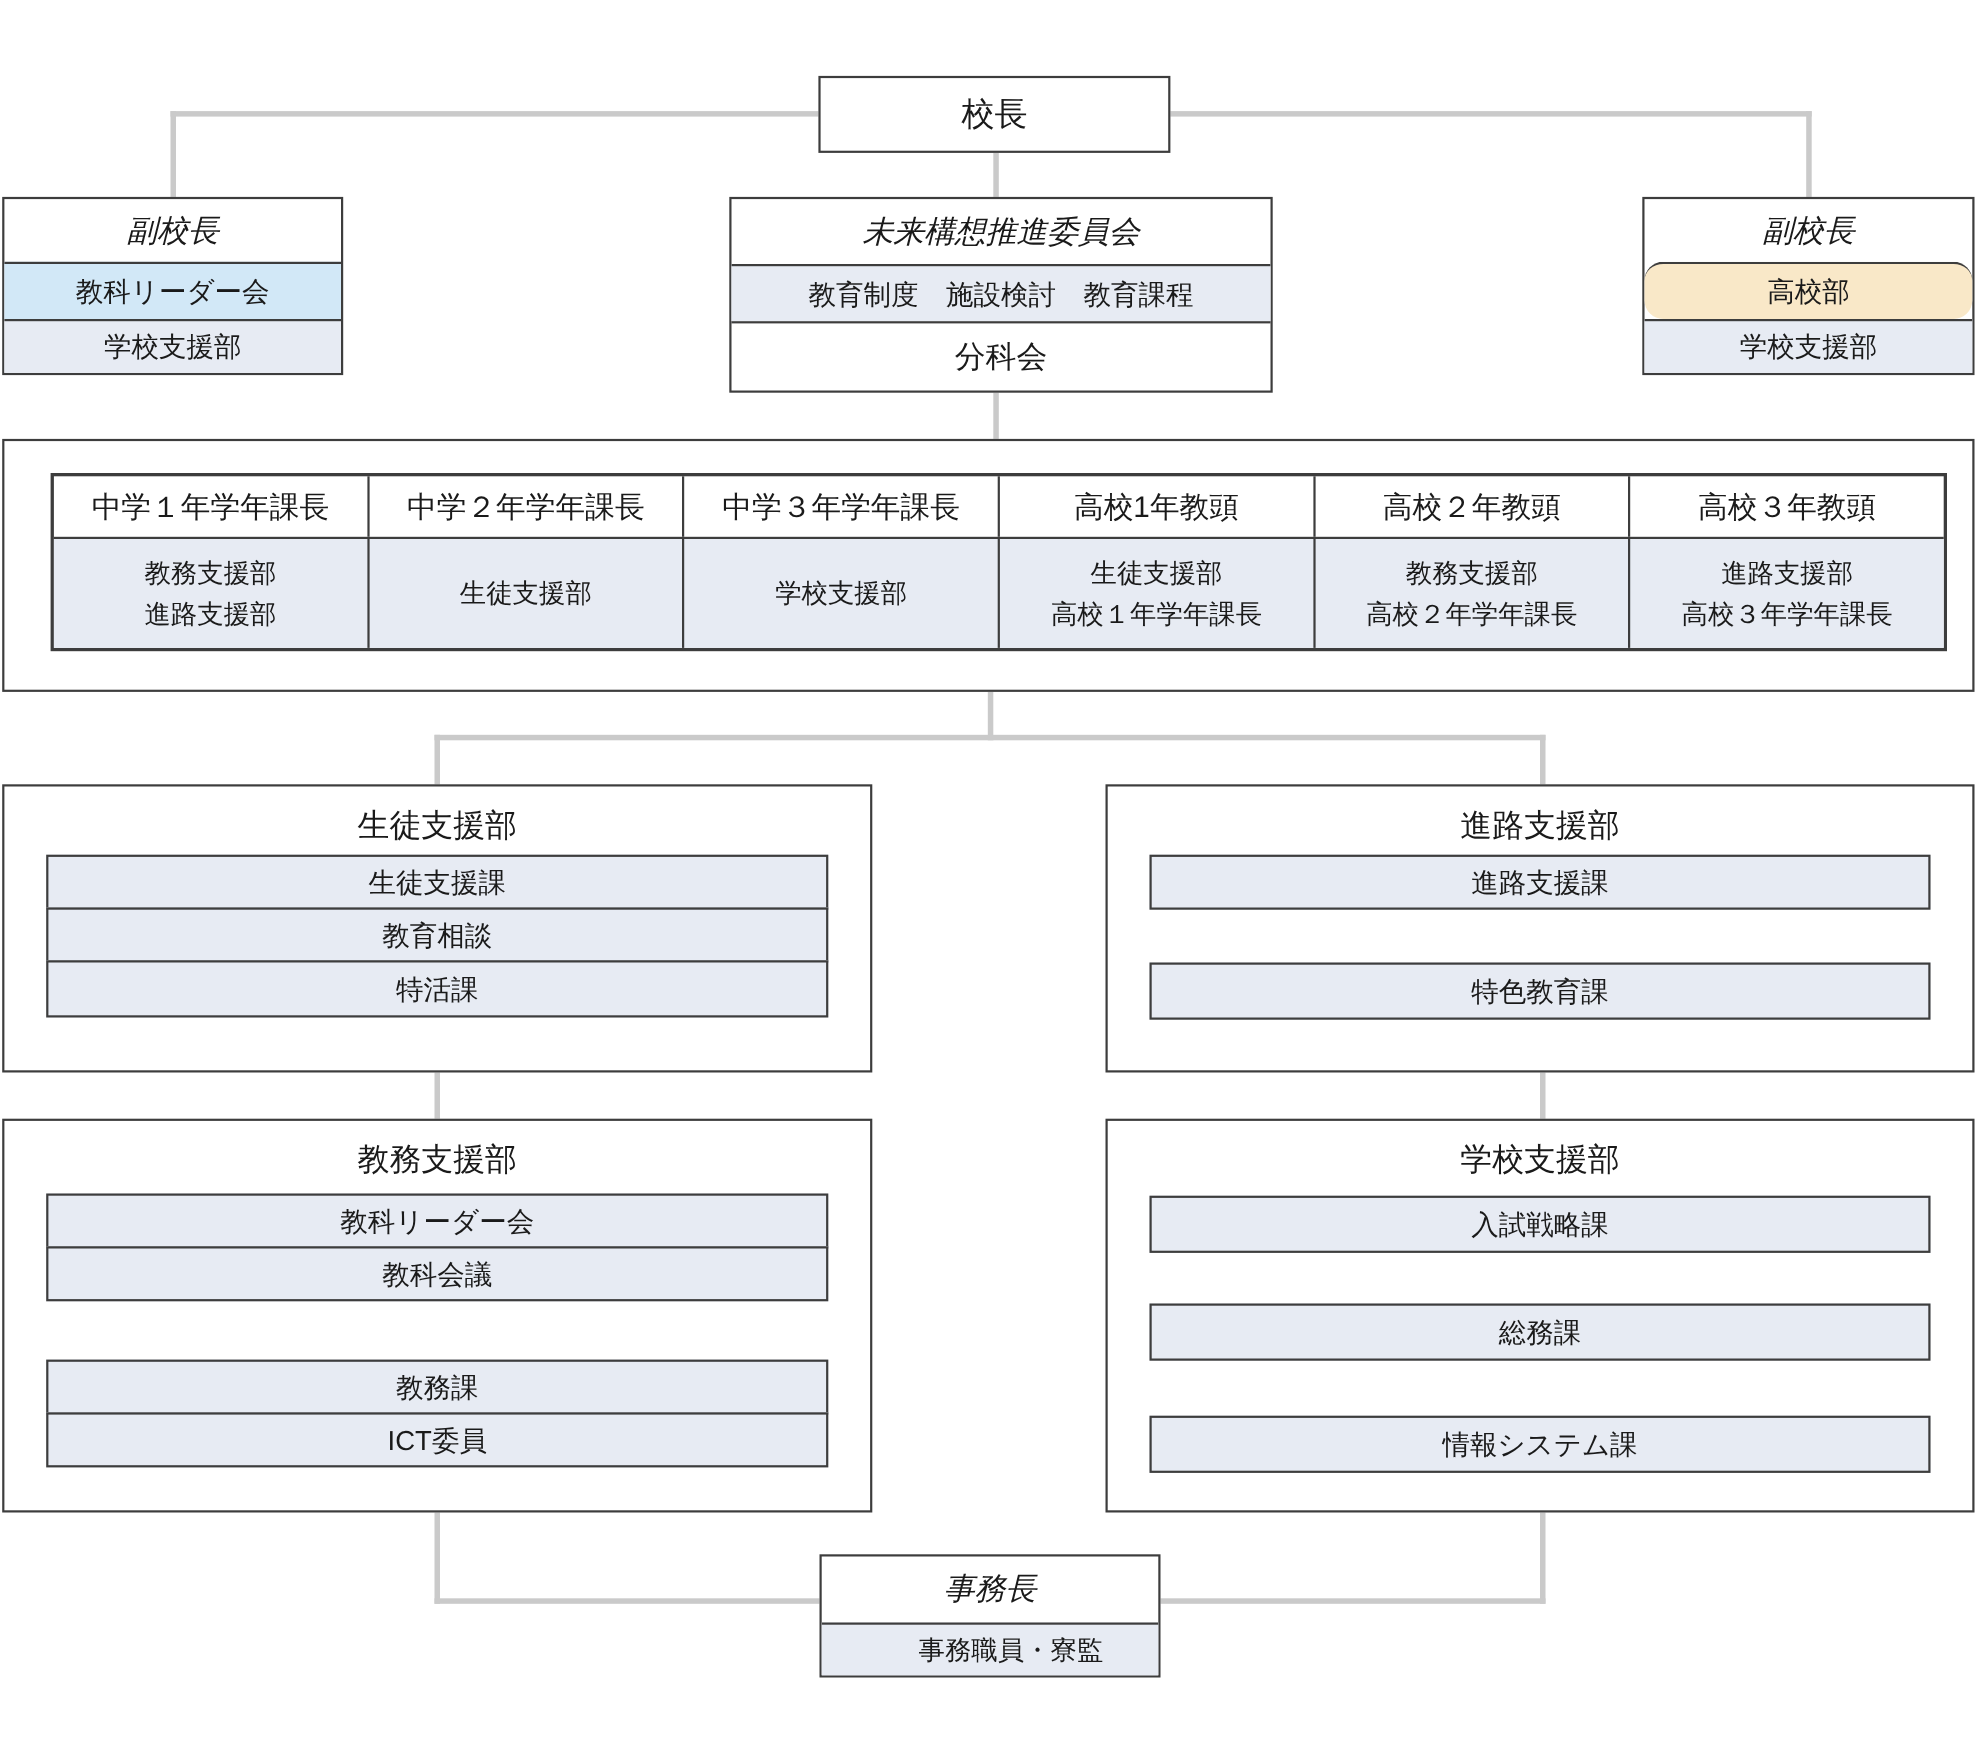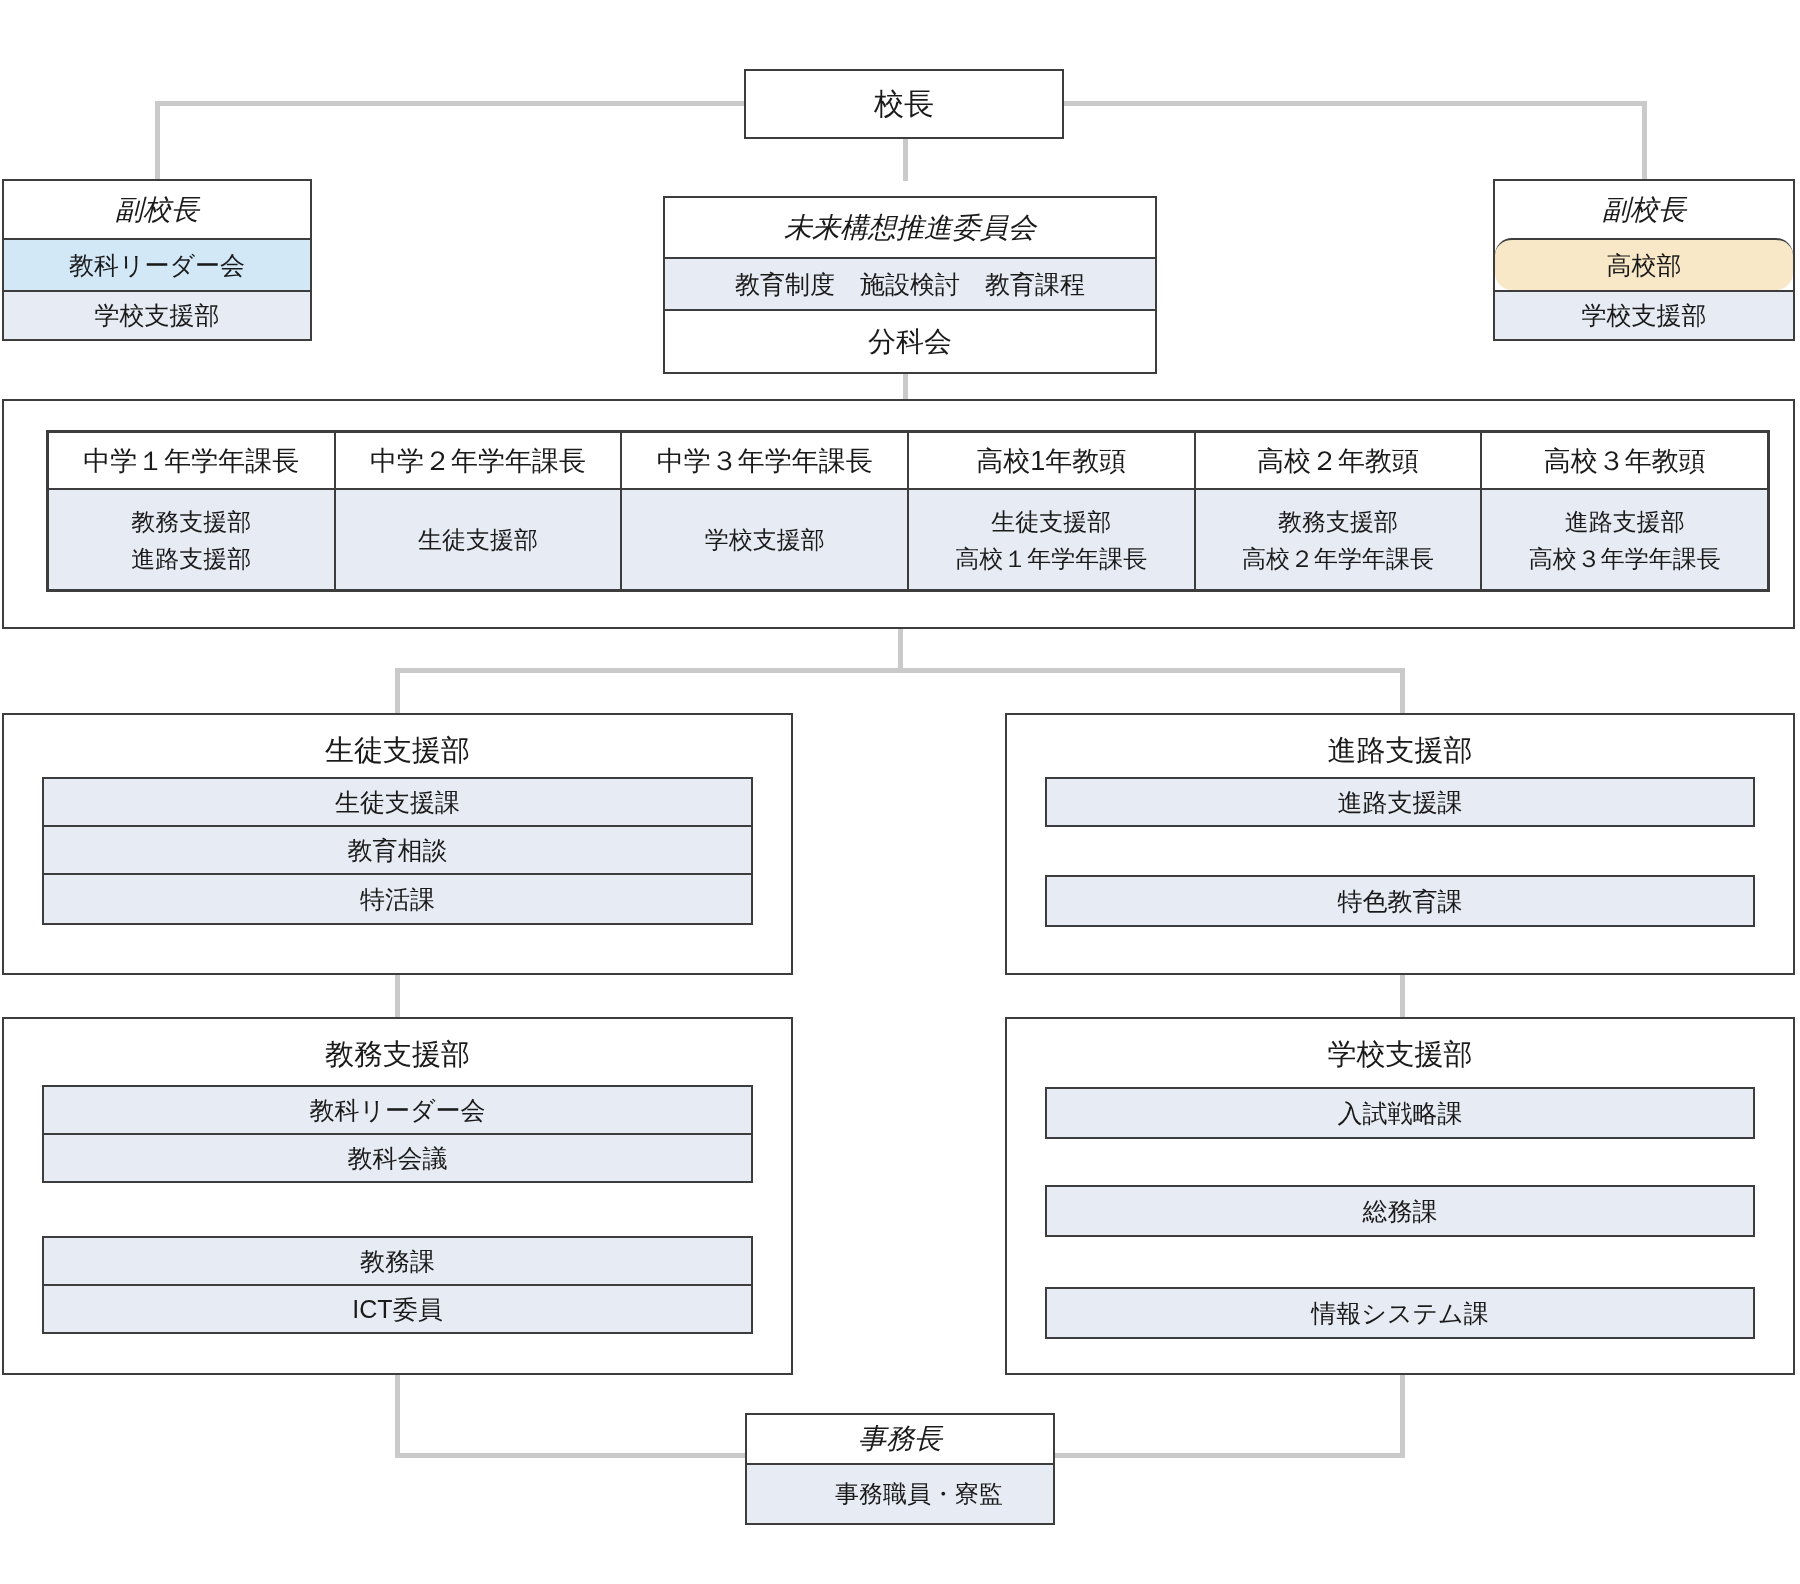--- a/index.html
+++ b/index.html
@@ -55,21 +55,21 @@
 <div class="box" style="left:744px;top:69px;width:320px;height:70px;display:flex;align-items:center;justify-content:center;">
   <span class="t30">校長</span>
 </div>
 
 <div class="box stack" style="left:2px;top:179px;width:310px;height:162px;">
   <div class="t28" style="height:57px;">副校長</div>
   <div class="t25 fill-blue" style="height:52px;">教科リーダー会</div>
   <div class="t25 fill-lav" style="flex:1;">学校支援部</div>
 </div>
 
-<div class="box stack" style="left:663px;top:196px;width:494px;height:178px;">
+<div class="box stack" style="left:663px;top:179px;width:494px;height:178px;">
   <div class="t28" style="height:59px;">未来構想推進委員会</div>
   <div class="t25 fill-lav" style="height:52px;">教育制度　施設検討　教育課程</div>
   <div class="t28" style="flex:1;">分科会</div>
 </div>
 
 <div class="box stack" style="left:1493px;top:179px;width:302px;height:162px;">
   <div class="t28" style="height:57px;">副校長</div>
   <div class="t25 fill-orange" style="height:52px;">高校部</div>
   <div class="t25 fill-lav" style="flex:1;">学校支援部</div>
 </div>
@@ -140,15 +140,15 @@
 </div>
 
 <div class="box" style="left:1005px;top:1017px;width:790px;height:358px;">
   <div class="dept-title">学校支援部</div>
   <div class="row" style="left:38px;right:38px;top:68px;height:52px;">入試戦略課</div>
   <div class="row" style="left:38px;right:38px;top:166px;height:52px;">総務課</div>
   <div class="row" style="left:38px;right:38px;top:268px;height:52px;">情報システム課</div>
 </div>
 
 <div class="box stack" style="left:745px;top:1413px;width:310px;height:112px;">
-  <div class="t28" style="height:48px;">事務長</div>
+  <div class="t28" style="height:60px;">事務長</div>
   <div class="t24 fill-lav" style="flex:1;">事務職員・寮監</div>
 </div>
 
 </body></html>

